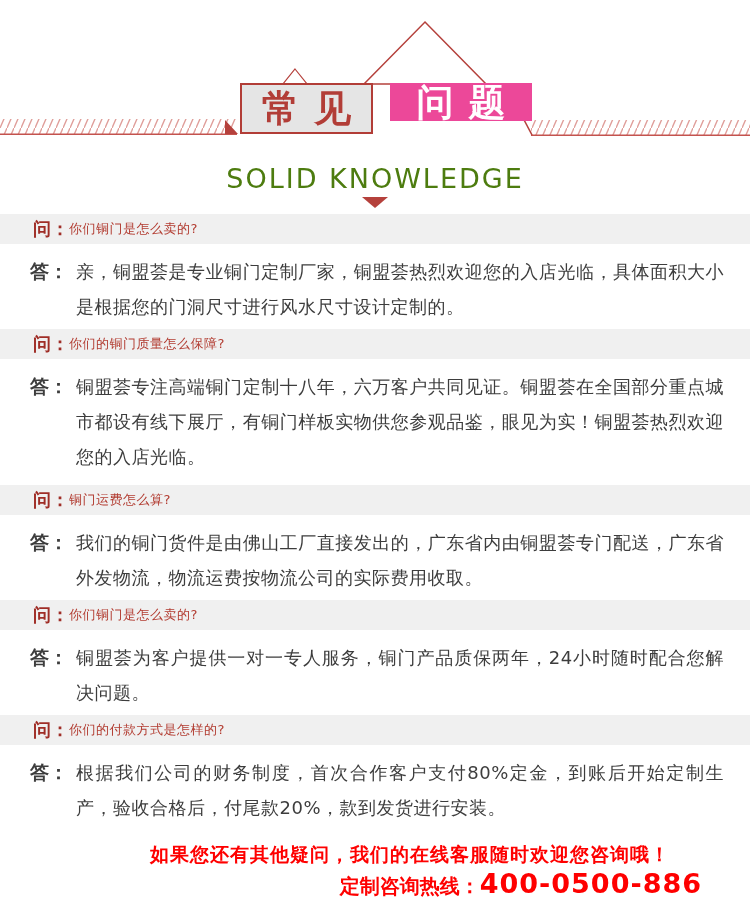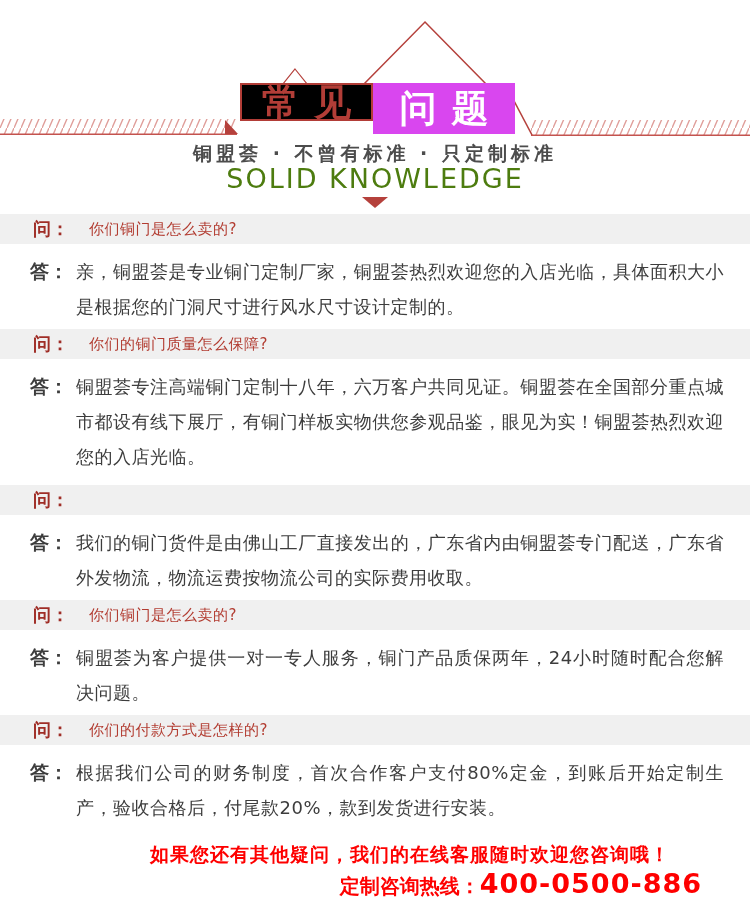--- a/index.html
+++ b/index.html
@@ -13,26 +13,26 @@
 
   
   .header { position:relative; width:750px; height:210px; }
   .header svg { position:absolute; left:0; top:0; }
   .title-box {
     position:absolute; top:83px; display:flex; align-items:center; justify-content:center;
     font-size:37px; font-weight:bold; letter-spacing:15px; text-indent:15px;
     z-index:2; line-height:1;
   }
   .title-box.white {
-    left:240px; width:133px; height:38px;
-    background:#000000; border:2px solid #b23d37; color:#b23d37;
+    left:240px; width:133px; height:51px;
+    background:#e5e5e5; border:2px solid #b23d37; color:#b23d37;
   }
   .title-box.red {
-    left:373px; width:142px; height:51px;
-    background:#d946ef; color:#ffffff;
+    left:390px; width:142px; height:38px;
+    background:#ec4899; color:#ffffff;
   }
   .subtitle-cn {
     position:absolute; top:141px; left:0; width:750px;
     text-align:center; font-size:19px; font-weight:bold;
     letter-spacing:4px; color:#4c4c4c; z-index:2;
   }
   .subtitle-en {
     position:absolute; top:163px; left:0; width:750px;
     text-align:center; font-size:27px; letter-spacing:2px; color:#4d7c0f; z-index:2;
   }
@@ -42,21 +42,21 @@
     border-top:11px solid #b5413c;
   }
 
   
   .faq { margin-top:4px; }
   .q-bar {
     width:750px; height:30px; background:#f0f0f0;
     display:flex; align-items:center; padding-left:33px;
   }
   .q-label { color:#9f2d26; font-weight:bold; font-size:18px; white-space:nowrap; }
-  .q-text  { color:#b23c31; font-size:15px; margin-left:20px; letter-spacing:0.5px; }
+  .q-text  { color:#b23c31; font-size:13px; margin-left:0; letter-spacing:0.5px; }
   .answer { display:flex; padding:10px 26px 5px 30px; }
   .answer.sp { margin-bottom:6px; }
   .a-label {
     flex:0 0 46px; color:#3d3d3d; font-size:19px; font-weight:bold;
     line-height:35px; white-space:nowrap;
   }
   .a-text {
     flex:1; color:#3d3d3d; font-size:18px; line-height:35px;
     letter-spacing:0.5px; text-align:justify;
   }
@@ -99,21 +99,20 @@
       <path d="M513,99 L532,135" stroke="#b5413c" stroke-width="1.6" fill="none"></path>
     </svg>
 
     <div class="title-box white">
       <span>常见</span>
     </div>
     <div class="title-box red">
       <span>问题</span>
     </div>
 
-    <div class="subtitle-cn">铜盟荟 · 不曾有标准 · 只定制标准</div>
     <div class="subtitle-en">SOLID  KNOWLEDGE</div>
     <div class="down-arrow"></div>
   </div>
 
   <div class="faq">
 
     <div>
       <div class="q-bar">
         <span class="q-label">问：</span>
         <span class="q-text">你们铜门是怎么卖的?</span>
@@ -131,20 +130,21 @@
       </div>
       <div class="answer sp">
         <span class="a-label">答：</span>
         <span class="a-text">铜盟荟专注高端铜门定制十八年，六万客户共同见证。铜盟荟在全国部分重点城市都设有线下展厅，有铜门样板实物供您参观品鉴，眼见为实！铜盟荟热烈欢迎您的入店光临。</span>
       </div>
     </div>
 
     <div>
       <div class="q-bar">
         <span class="q-label">问：</span>
+        <span class="q-text">铜门运费怎么算?</span>
       </div>
       <div class="answer">
         <span class="a-label">答：</span>
         <span class="a-text">我们的铜门货件是由佛山工厂直接发出的，广东省内由铜盟荟专门配送，广东省外发物流，物流运费按物流公司的实际费用收取。</span>
       </div>
     </div>
 
     <div>
       <div class="q-bar">
         <span class="q-label">问：</span>

